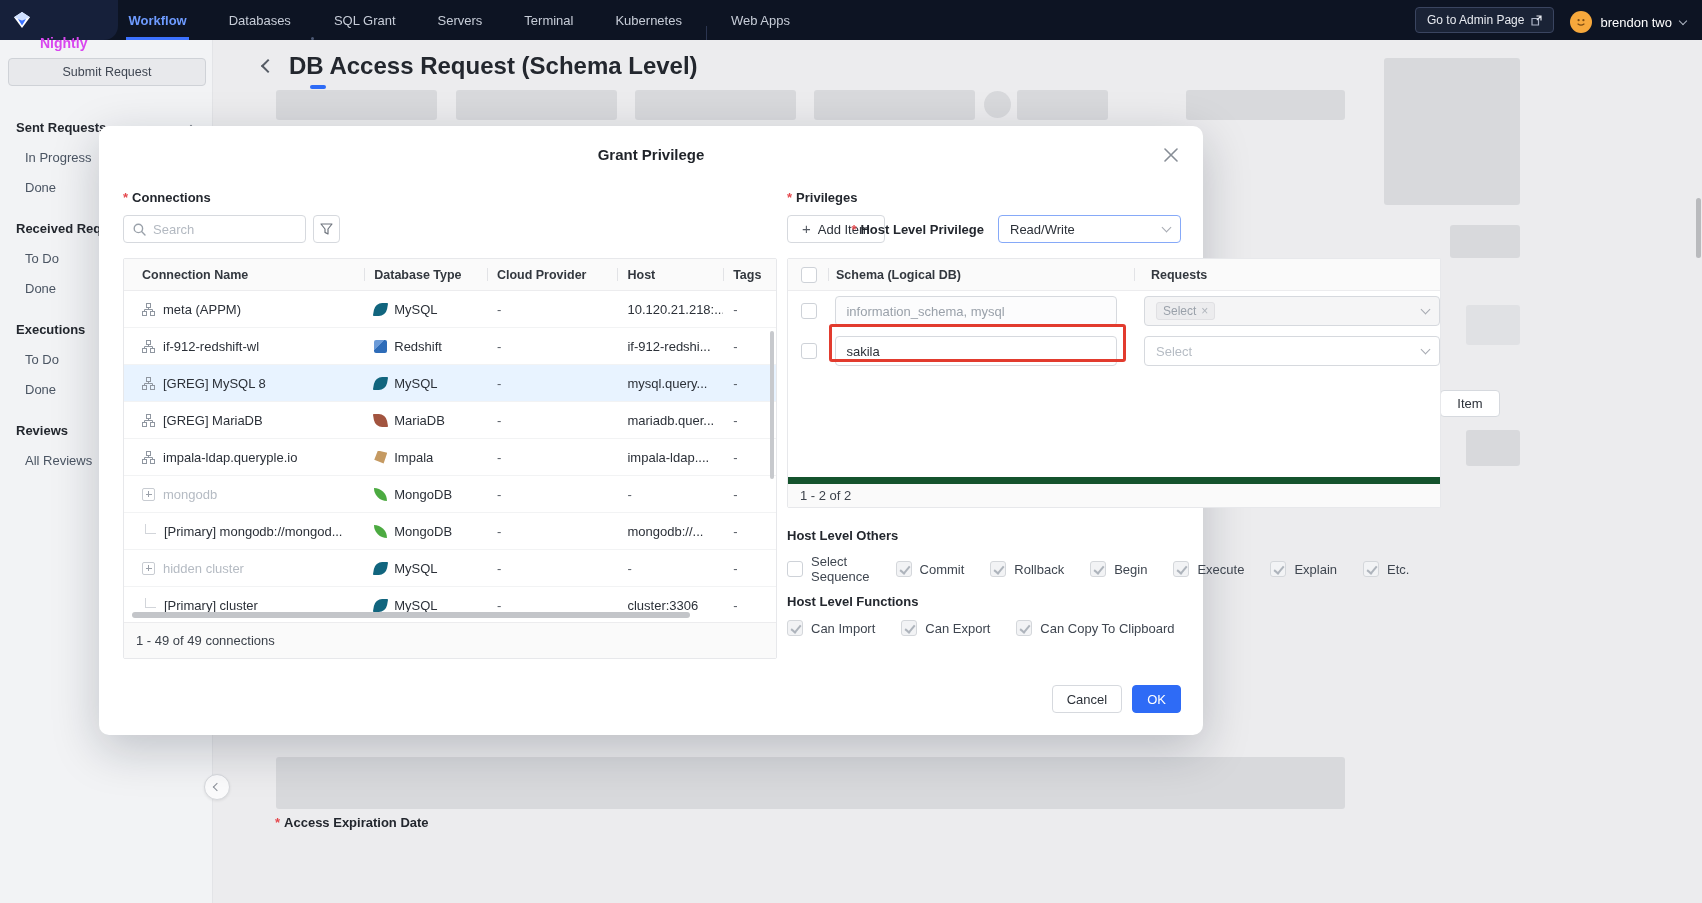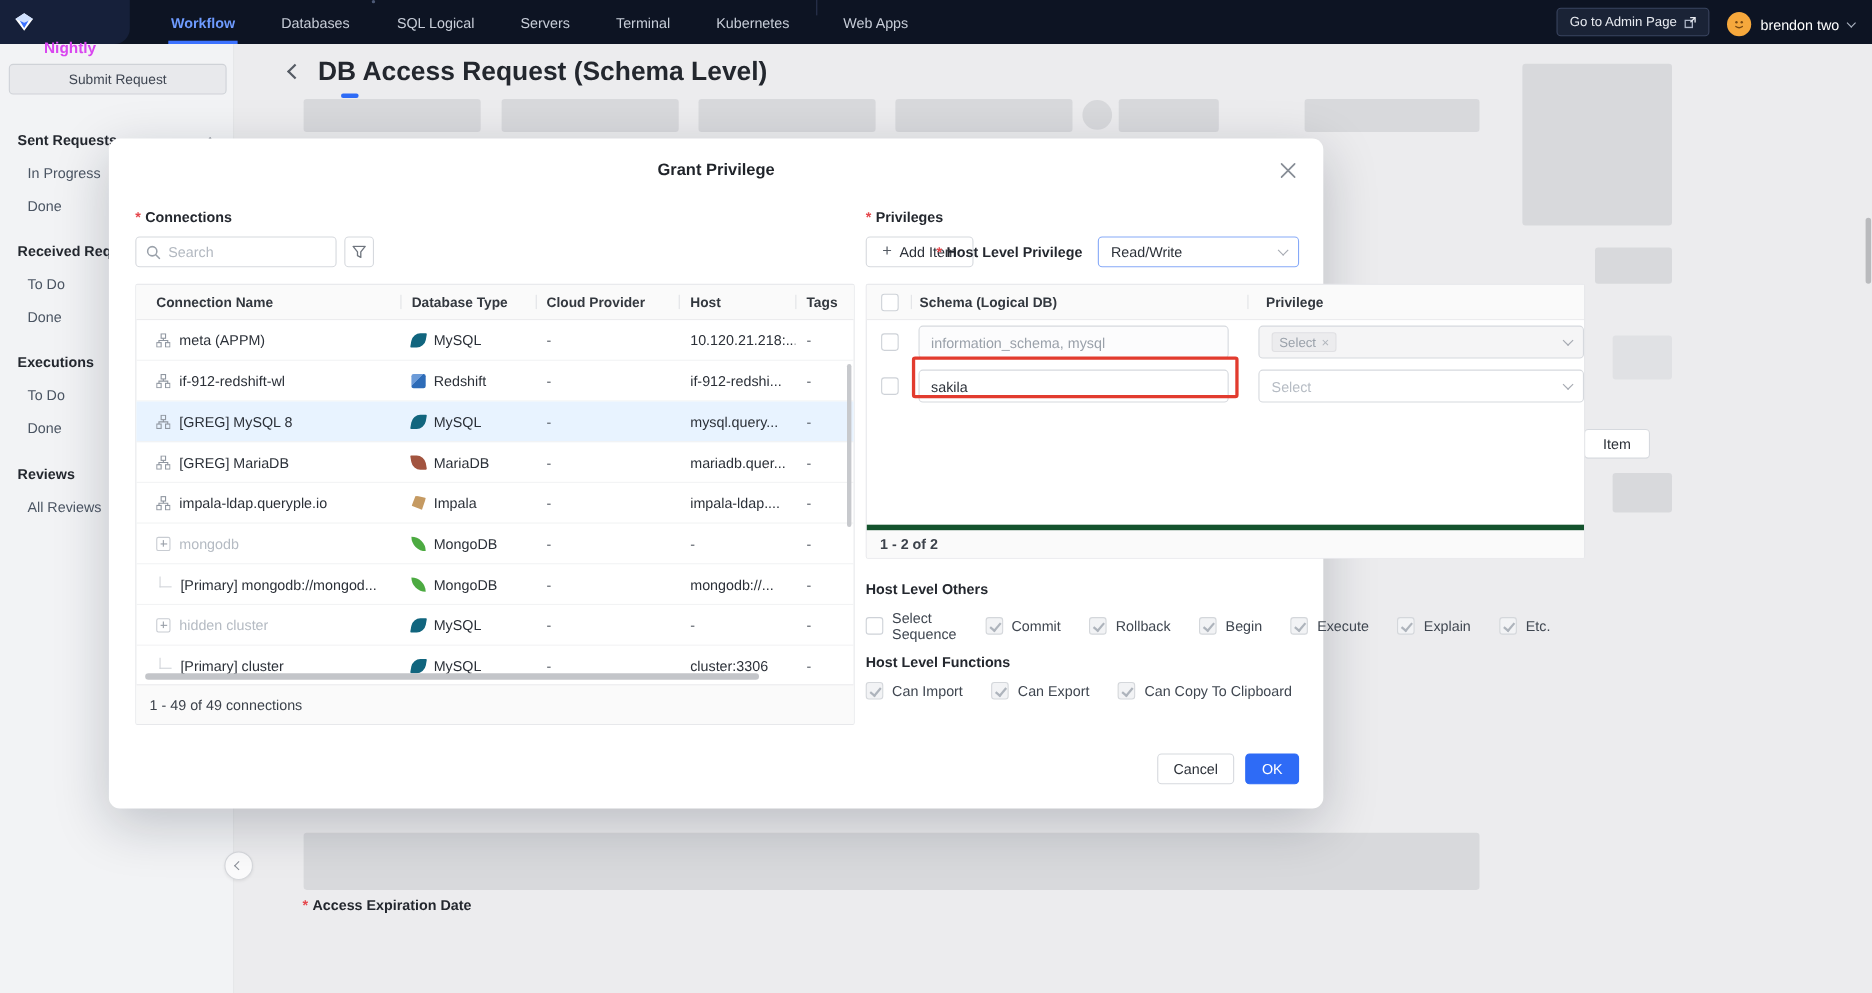--- a/index.html
+++ b/index.html
@@ -14,21 +14,21 @@
   .btn { height:28px; border:1px solid #d6d9de; border-radius:4px; background:#fff; font-size:13px; color:#2b3038;
          display:inline-flex; align-items:center; justify-content:center; padding:0 14px; cursor:pointer; white-space:nowrap; }
   .btn-primary { background:#2e6bf6; border-color:#2e6bf6; color:#fff; }
   .req { color:#e5484d; margin-right:4px; font-size:13px; }
 
   
   .topnav { position:absolute; left:0; top:0; width:1702px; height:40px; background:#0d1423; display:flex; align-items:center; z-index:5; }
   .brand-pill { position:absolute; left:0; top:0; width:118px; height:40px; background:#16203a; border-radius:0 0 14px 0; }
   .brand { position:relative; display:flex; align-items:center; gap:9px; padding-left:13px; cursor:pointer; }
   .brand-name { color:#d946ef; font-size:14px; font-weight:700;margin-top:45px; }
-  .nav-items { display:flex; align-items:flex-start; gap:42px; margin-left:68px; }
+  .nav-items { display:flex; align-items:flex-end; gap:42px; margin-left:41px; }
   .nav-item { color:#c7cdd8; font-size:13px; cursor:pointer; position:relative; height:40px; display:flex; align-items:center; }
   .nav-item.active { color:#6e9bff; font-weight:700; }
   .nav-item.active::after { content:""; position:absolute; left:-2px; right:-2px; bottom:0; height:3px; background:#3c72ff; }
   .nav-dot { width:3px; height:3px; border-radius:50%; background:#4d5a76; margin:0 -22px; }
   .nav-pipe { width:1px; height:14px; background:#2b3550; margin:0 -18px; }
   .nav-right { margin-left:auto; display:flex; align-items:flex-end; gap:16px; padding-right:16px; }
   .admin-btn { height:26px; padding:0 11px; background:#1a2336; border:1px solid #3a4560; border-radius:4px; color:#e7eaf0;
                font-size:12px; display:inline-flex; align-items:center; gap:7px; cursor:pointer; }
   .user-chip { display:flex; align-items:center; gap:8px; color:#fff; font-size:13px; cursor:pointer; }
   .avatar { width:22px; height:22px; border-radius:50%; background:#f6a83c; display:flex; align-items:center; justify-content:center; }
@@ -135,22 +135,22 @@
                        border-right:2px solid #aeb4bc; border-bottom:2px solid #aeb4bc; transform:rotate(40deg); }
   .schema-input { width:282px; height:30px; border:1px solid #d6d9de; border-radius:4px; padding:0 10px; font-size:13px;
                   font-family:inherit; color:#2b3038; outline:none; }
   .schema-input.dimmed { color:#9aa1aa; background:#fcfcfd; }
   .priv-select { width:296px; height:30px; }
   .priv-select.disabled { background:#f5f5f6; cursor:default; }
   .priv-select .placeholder { color:#b6bcc4; }
   .tag { background:#ececee; border:1px solid #e0e0e3; border-radius:3px; font-size:12px; color:#9aa1aa; padding:1px 6px; display:inline-flex; align-items:center; gap:5px; }
   .tag::after { content:"×"; color:#b0b5bc; font-size:12px; }
   .red-box { position:absolute; left:41px; top:33px; width:297px; height:38px; border:3px solid #e23b2e; border-radius:3px; pointer-events:none; }
-  .p-foot { position:absolute; left:0; right:0; bottom:0; height:30px; background:#fafafa; border-top:5px solid #14532d;
-            display:flex; align-items:center; padding-left:12px; font-size:13px; color:#3c424b;font-weight:bold; }
+  .p-foot { position:absolute; left:0; right:0; bottom:0; height:30px; background:#fafafa; border-top:7px solid #14532d;
+            display:flex; align-items:center; padding-left:12px; font-size:13px; color:#3c424b; }
 
   .grp-label { position:absolute; font-size:13px; font-weight:700; color:#23272e; }
   .hlo-label { left:688px; top:402px; }
   .hlo-row   { position:absolute; left:688px; top:428px; display:flex; gap:26px; }
   .hlf-label { left:688px; top:468px; }
   .hlf-row   { position:absolute; left:688px; top:494px; display:flex; gap:26px; }
   .cb-item { display:flex; align-items:center; gap:8px; font-size:13px; color:#3f4650; }
 
   .modal-actions { position:absolute; right:22px; top:559px; display:flex; gap:10px; }
 </style>
@@ -164,21 +164,21 @@
       <polygon points="9,1 17,6.2 9,17 1,6.2" fill="#ffffff"></polygon>
       <polygon points="9,1 17,6.2 9,9.6 1,6.2" fill="#cfe0ff"></polygon>
       <polygon points="9,9.6 13,7.9 9,14.5 5,7.9" fill="#3c72ff"></polygon>
     </svg>
     <span class="brand-name">Nightly</span>
   </div>
   <div class="nav-items">
     <div class="nav-item active">Workflow</div>
     <div class="nav-item">Databases</div>
     <span class="nav-dot"></span>
-    <div class="nav-item">SQL Logical</div>
+    <div class="nav-item">SQL Grant</div>
     <div class="nav-item">Servers</div>
     <div class="nav-item">Terminal</div>
     <div class="nav-item">Kubernetes</div>
     <span class="nav-pipe"></span>
     <div class="nav-item">Web Apps</div>
   </div>
   <div class="nav-right">
     <div class="admin-btn">
       <span>Go to Admin Page</span>
       <svg width="11" height="11" viewBox="0 0 11 11">
@@ -495,21 +495,21 @@
       <span class="chev down"></span>
     </div>
   </div>
 
   <div class="priv-table">
     <div class="t-head">
       <div class="hc p-col-cb" style="padding-left:13px;">
           <span class="cb"></span>
         </div>
       <div class="hc p-col-schema" style="padding-left:8px;">Schema (Logical DB)</div>
-      <div class="hc p-col-priv">Privilege</div>
+      <div class="hc p-col-priv">Requests</div>
     </div>
     <div class="priv-body">
 
       <div class="p-row">
         <div class="cell p-col-cb" style="padding-left:13px;">
             <span class="cb"></span>
           </div>
         <div class="cell p-col-schema" style="padding-left:8px;">
           <input class="schema-input dimmed" value="information_schema, mysql" style="">
         </div>

